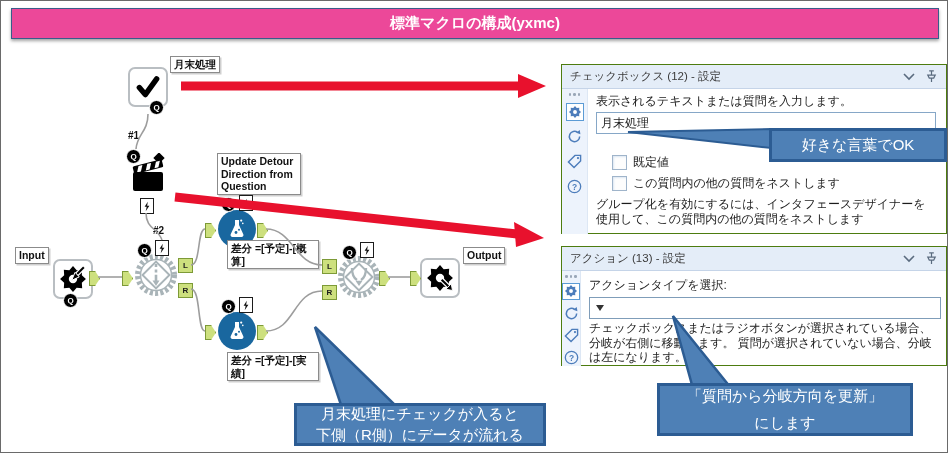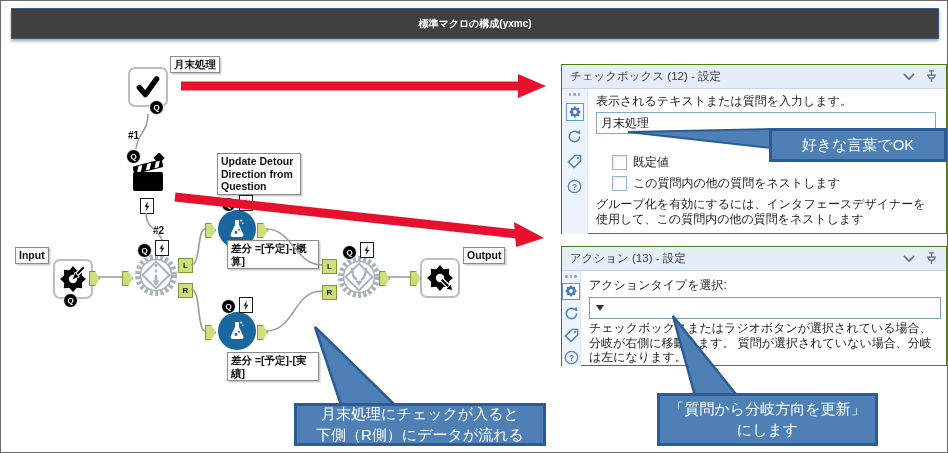--- a/index.html
+++ b/index.html
@@ -1,22 +1,22 @@
 <!DOCTYPE html>
 <html><head>
 <meta charset="utf-8">
 <style>
   html,body{margin:0;padding:0;background:#fff;}
   .stage{position:relative;width:948px;height:453px;background:#fff;overflow:hidden;
          font-family:"Liberation Sans",sans-serif;border:1px solid #6a6a6a;box-sizing:border-box;}
   
-  .banner{position:absolute;left:10px;top:7px;width:926px;height:29px;background:#404040;
+  .banner{position:absolute;left:10px;top:7px;width:926px;height:29px;background:#ec4899;
           border:1px solid #385d8a;box-shadow:0 2px 3px rgba(90,90,90,.55);
           display:flex;align-items:center;justify-content:center;color:#fff;
-          font-weight:bold;font-size:10px;z-index:5;}
+          font-weight:bold;font-size:15px;z-index:5;}
   
   .tool-label{position:absolute;background:#fff;border:1px solid #8b8b8b;box-shadow:1.5px 1.5px 0 #cfcfcf;
               font-weight:bold;font-size:10.5px;line-height:1.2;padding:1px 3px;color:#111;z-index:6;}
   .toolbox{position:absolute;width:36px;height:36px;background:#fff;border:2px solid #b9bec2;
            border-radius:7px;display:flex;align-items:center;justify-content:center;z-index:6;}
   .blue-circle{position:absolute;width:38px;height:38px;border-radius:50%;background:#19679f;
                display:flex;align-items:center;justify-content:center;z-index:6;}
   .q-badge{position:absolute;width:13px;height:13px;background:#000;border:1px solid #fff;border-radius:50%;
            color:#fff;font-size:8px;font-weight:bold;display:flex;align-items:center;justify-content:center;z-index:8;}
   .bolt-badge{position:absolute;width:12px;height:14px;background:#fff;border:1.5px solid #1c1c1c;
@@ -333,18 +333,18 @@
     <polygon points="672,315 696,402 742,402" fill="#4e80b6" stroke="#2c5c93" stroke-width="2.5"></polygon>
   </svg>
 
   <div class="callout" style="left:768px;top:127px;width:178px;height:34px;">
     <span>好きな言葉でOK</span>
   </div>
   <div class="callout" style="left:293px;top:402px;width:252px;height:43px;">
     <span>月末処理にチェックが入ると</span>
     <span>下側（R側）にデータが流れる</span>
   </div>
-  <div class="callout" style="left:656px;top:392px;width:221px;height:53px;">
+  <div class="callout" style="left:656px;top:382px;width:256px;height:53px;justify-content:space-between;">
     <span>「質問から分岐方向を更新」</span>
     <span>にします</span>
   </div>
 
 </div>
 
 </body></html>

